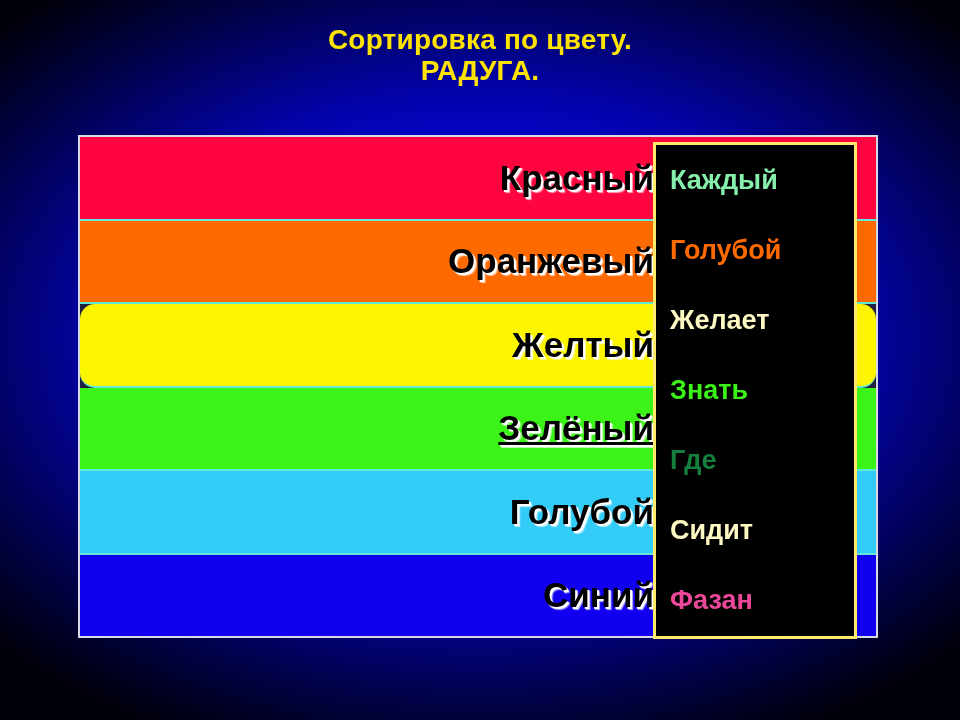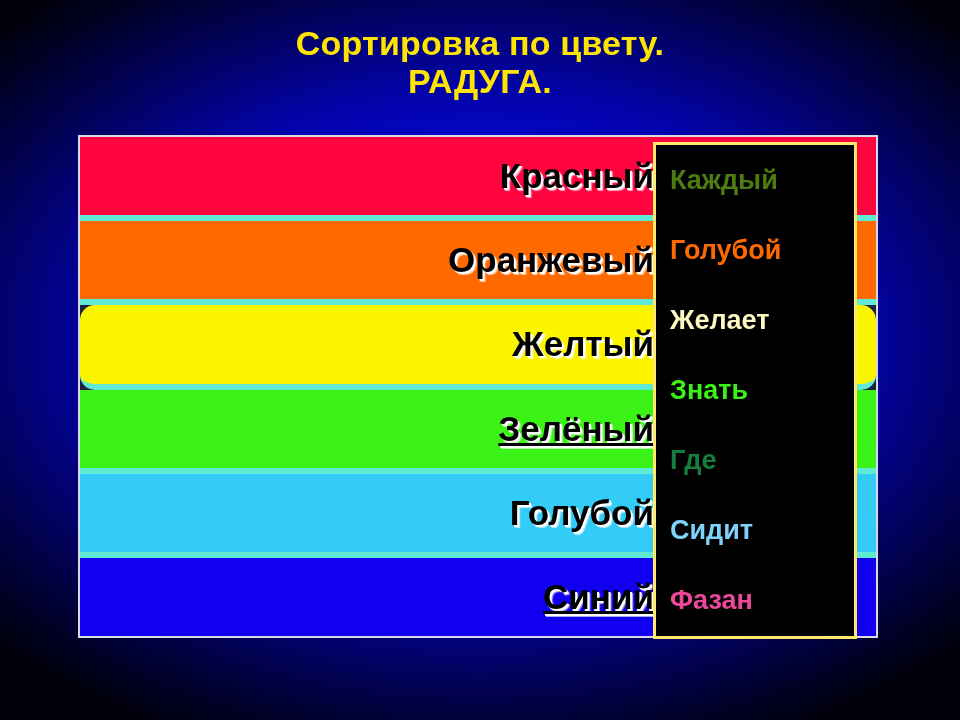--- a/index.html
+++ b/index.html
@@ -27,21 +27,21 @@
   }
 
   
   .title-block {
     position: absolute;
     top: 24px;
     left: 0;
     width: 960px;
     text-align: center;
     line-height: 1.12;
-    font-size: 34px;
+    font-size: 28px;
     font-weight: bold;
     color: #ffe400;
     letter-spacing: 0.2px;
   }
   .title-line {
     display: block;
     white-space: nowrap;
   }
 
   
@@ -60,21 +60,21 @@
     inset: 0;
     display: flex;
     flex-direction: column;
   }
   .row {
     flex: 1 1 0;
     position: relative;
     display: flex;
     align-items: center;
     justify-content: flex-end;
-    border-bottom: 6px solid #5eead4;
+    border-bottom: 2px solid #5eead4;
     box-sizing: border-box;
   }
   .row:last-child { border-bottom: none; }
 
   .row-label {
     position: relative;
     z-index: 1;
     padding-right: 222px;
     font-size: 35px;
     font-weight: bold;
@@ -129,28 +129,28 @@
     </div>
     <div class="row" style="background: rgb(252, 245, 0); border-radius: 15px;">
       <span class="row-label">Желтый</span>
     </div>
     <div class="row" style="background: rgb(59, 243, 22); text-decoration: underline;">
       <span class="row-label">Зелёный</span>
     </div>
     <div class="row" style="background: rgb(51, 204, 247);">
       <span class="row-label">Голубой</span>
     </div>
-    <div class="row" style="background: rgb(17, 0, 240); text-decoration: underline;">
+    <div class="row" style="background: rgb(17, 0, 240);">
       <span class="row-label">Синий</span>
     </div>
   </div>
 
   <div class="mnemo-panel" style="background: rgb(0, 0, 0); border-color: rgb(255, 233, 107);">
-    <div class="mnemo-item" style="color: #4d7c0f;">Каждый</div>
+    <div class="mnemo-item" style="color: #86efac;">Каждый</div>
     <div class="mnemo-item" style="color: rgb(255, 106, 0);">Голубой</div>
     <div class="mnemo-item" style="color: #fef9c3;">Желает</div>
     <div class="mnemo-item" style="color: rgb(59, 243, 22);">Знать</div>
     <div class="mnemo-item" style="color: #15803d;">Где</div>
-    <div class="mnemo-item" style="color: #7dd3fc;">Сидит</div>
+    <div class="mnemo-item" style="color: #fef9c3;">Сидит</div>
     <div class="mnemo-item" style="color: #ec4899;">Фазан</div>
   </div>
 
 </div>
 
 </body></html>

